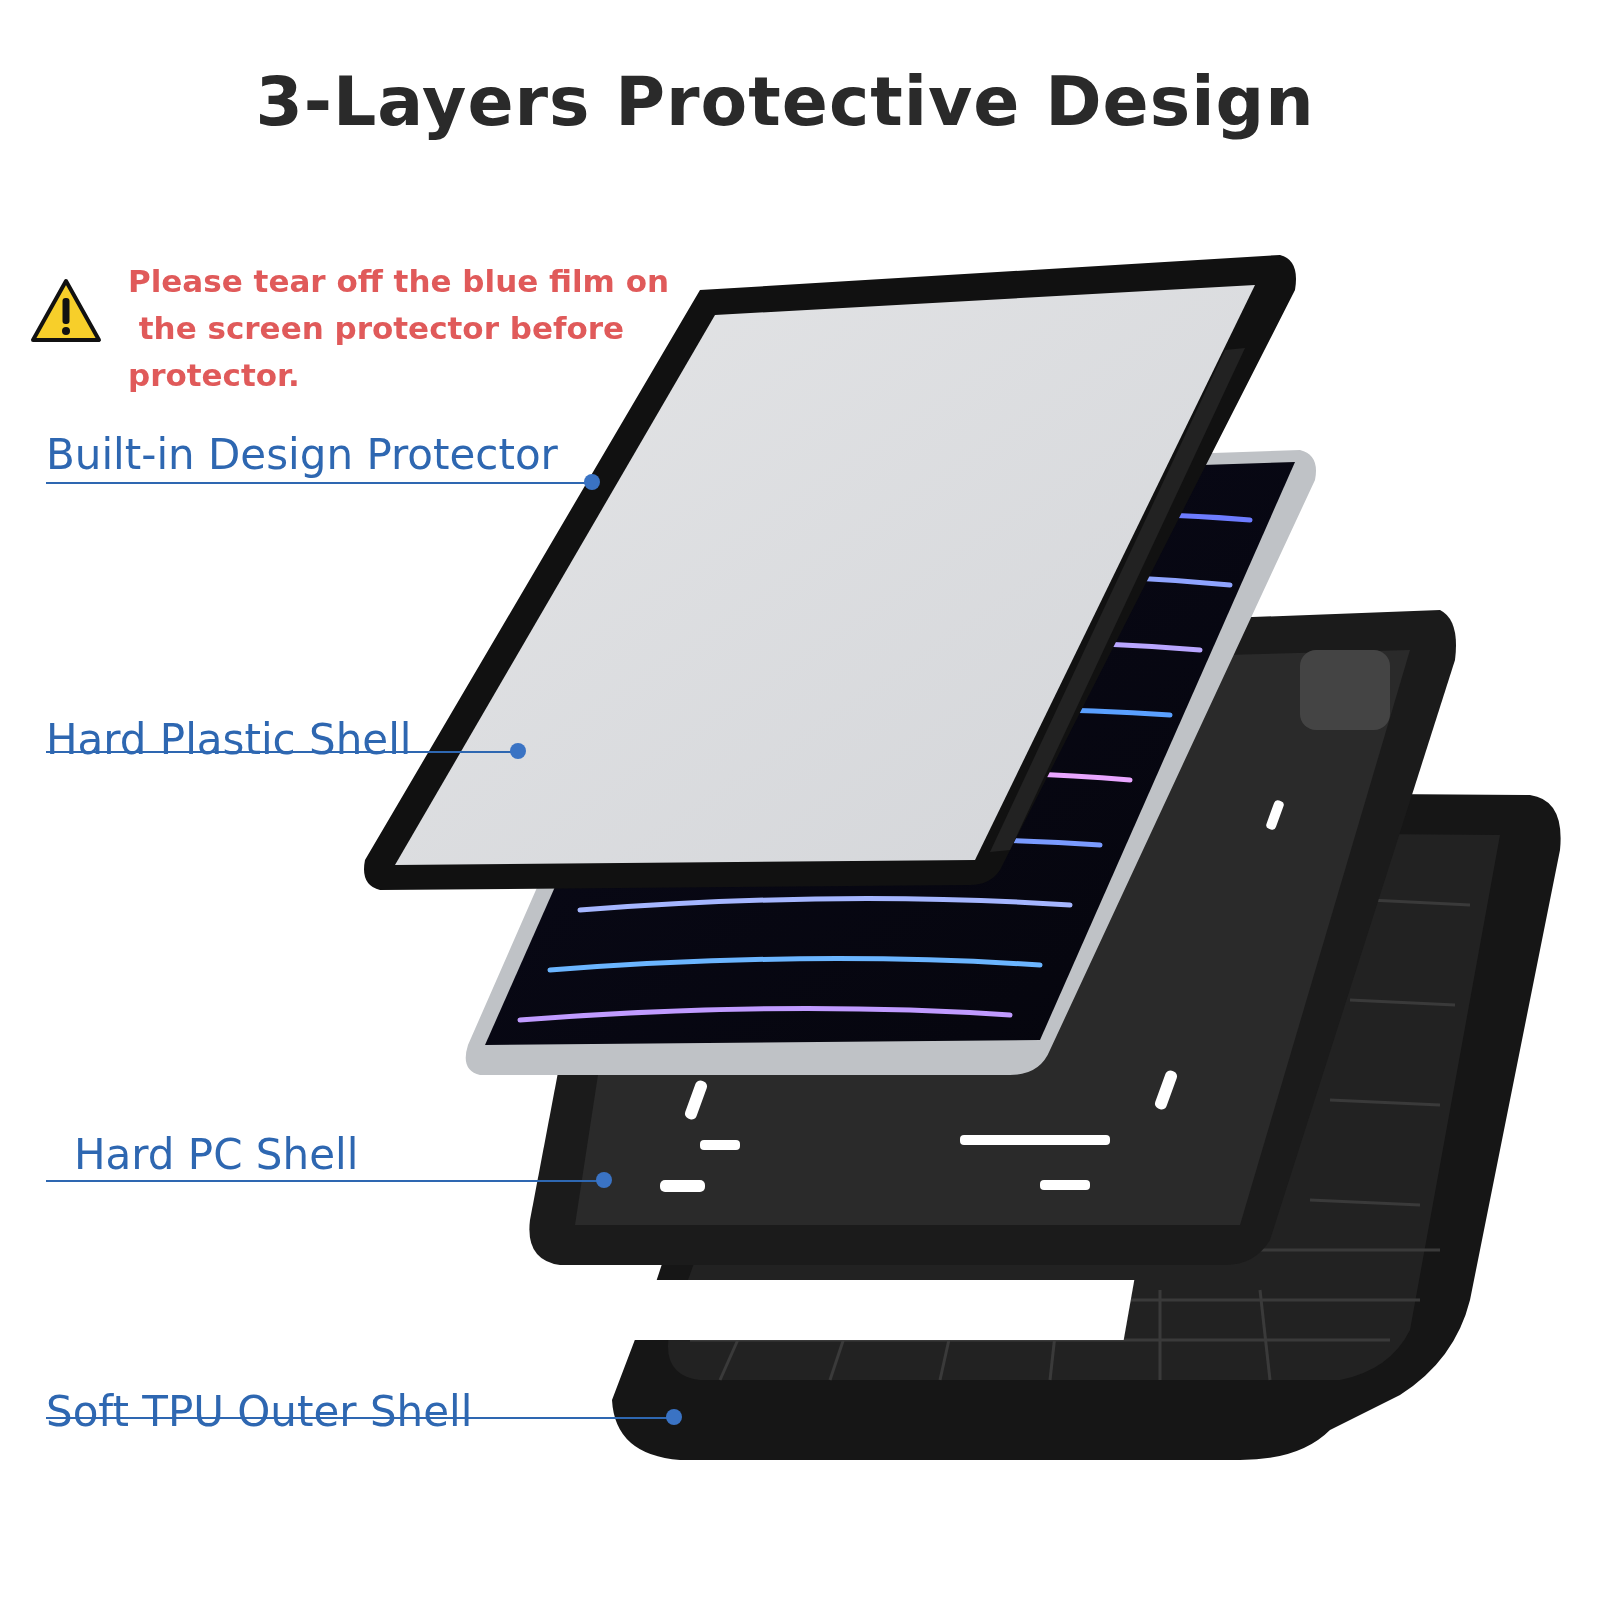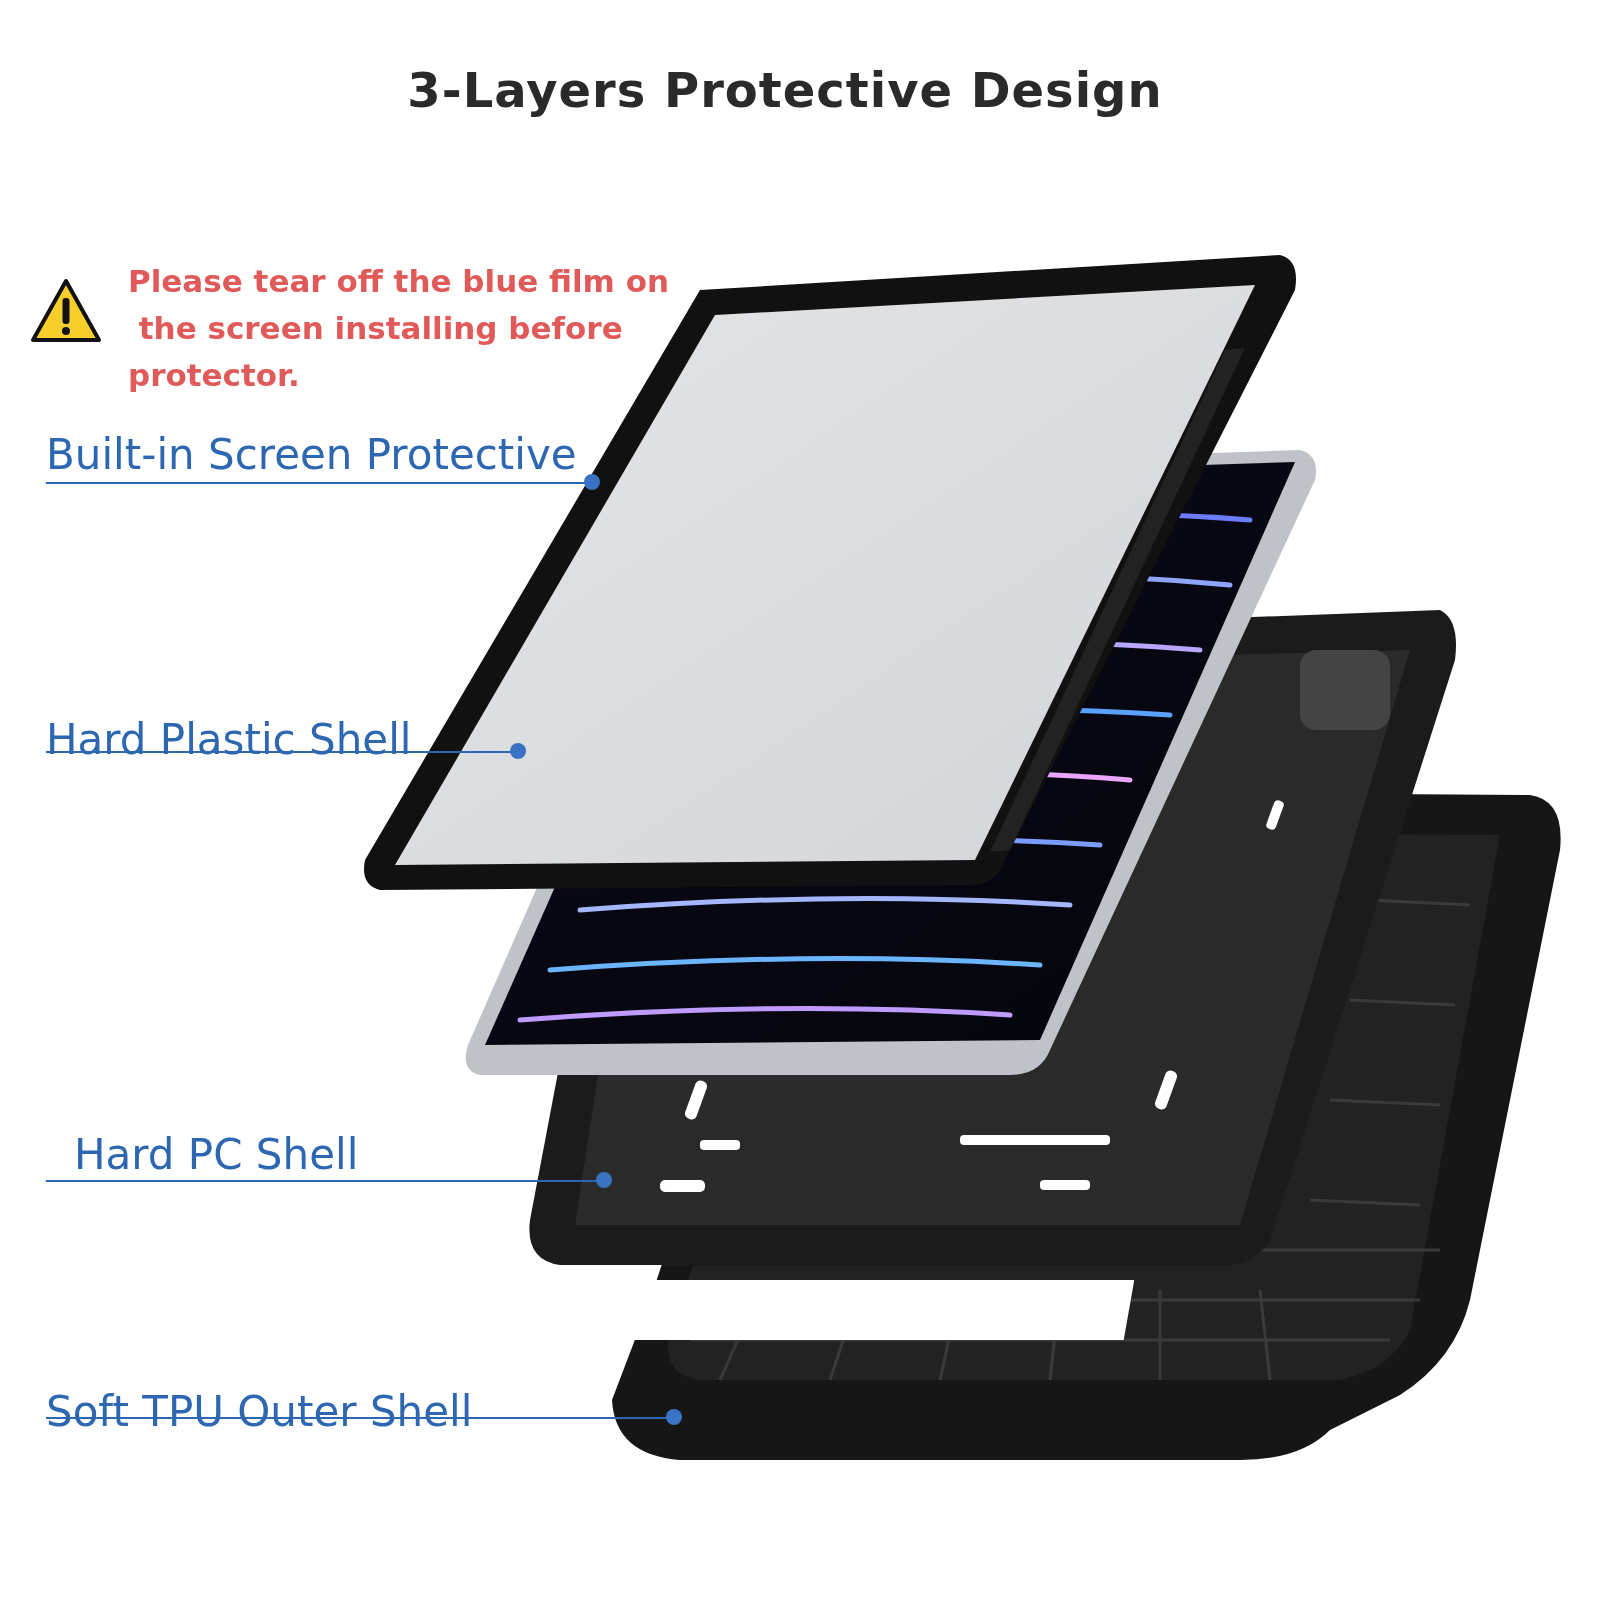--- a/index.html
+++ b/index.html
@@ -1,38 +1,38 @@
 <!DOCTYPE html>
 <html><head>
 <meta charset="utf-8">
 <style>
   html, body { margin:0; padding:0; }
   body { width:1600px; height:1600px; background:#ffffff; position:relative; overflow:hidden; font-family:"DejaVu Sans", sans-serif; }
-  .title { position:absolute; left:0; top:62px; width:1570px; text-align:center; font-family:"DejaVu Sans", sans-serif; font-weight:bold; font-size:48px; color:#2a2a2a; letter-spacing:1px; }
+  .title { position:absolute; left:0; top:62px; width:1570px; text-align:center; font-family:"DejaVu Sans", sans-serif; font-weight:bold; font-size:68px; color:#2a2a2a; letter-spacing:1px; }
   .warning { position:absolute; left:30px; top:258px; width:660px; }
   .warn-icon { position:absolute; left:0; top:20px; width:72px; height:66px; }
   .warn-text { position:absolute; left:98px; top:0; font-family:"DejaVu Sans", sans-serif; font-weight:bold; font-size:31px; line-height:47px; color:#e05a5a; white-space:pre; }
   .label { position:absolute; left:46px; font-family:"DejaVu Sans", sans-serif; font-size:42px; color:#2e67b1; white-space:nowrap; }
   .leader { position:absolute; height:2px; background:#2e67b1; }
   .dot { position:absolute; width:16px; height:16px; border-radius:50%; background:#3a73c4; }
   .product { position:absolute; left:0; top:0; width:1600px; height:1600px; }
 </style>
 </head>
 <body>
 
 <div class="title">3-Layers Protective Design</div>
 
 <div class="warning">
   <svg class="warn-icon" viewBox="0 0 72 66">
     <polygon points="36,3 69,62 3,62" fill="#f7cf2a" stroke="#111" stroke-width="4" stroke-linejoin="round"></polygon>
     <rect x="32.5" y="20" width="7" height="26" rx="3" fill="#111"></rect>
     <circle cx="36" cy="53" r="4" fill="#111"></circle>
   </svg>
   <div class="warn-text"><span>Please tear off the blue film on</span>
-<span> the screen installing before</span>
+<span> the screen protector before</span>
 <span>protector.</span></div>
 </div>
 
 <svg class="product" viewBox="0 0 1600 1600">
   <defs>
     <linearGradient id="screenGrad" x1="0" y1="0" x2="1" y2="1">
       <stop offset="0" stop-color="#0a0a1a"></stop>
       <stop offset="1" stop-color="#05050c"></stop>
     </linearGradient>
     <linearGradient id="glassGrad" x1="0" y1="0" x2="1" y2="1">
@@ -93,21 +93,21 @@
     </g>
   </g>
 
   <g>
     <path d="M700 290 L1280 255 Q1300 260 1295 290 L1000 870 Q990 885 970 885 L380 890 Q360 885 365 860 Z" fill="#111"></path>
     <path d="M715 315 L1255 285 L975 860 L395 865 Z" fill="url(#glassGrad)" opacity="0.92"></path>
     <path d="M1225 350 L1245 348 L1010 850 L990 852 Z" fill="#222"></path>
   </g>
 </svg>
 
-<div class="label" style="top:430px;">Built-in Screen Protective</div>
+<div class="label" style="top:430px;">Built-in Design Protector</div>
 <div class="leader" style="left:46px; top:482px; width:545px;"></div>
 <div class="dot" style="left:584px; top:474px;"></div>
 
 <div class="label" style="top:703px;margin-top:12px;">Hard Plastic Shell</div>
 <div class="leader" style="left:46px; top:751px; width:470px;"></div>
 <div class="dot" style="left:510px; top:743px;"></div>
 
 <div class="label" style="top:1130px;margin-left:28px;">Hard PC Shell</div>
 <div class="leader" style="left:46px; top:1180px; width:555px;"></div>
 <div class="dot" style="left:596px; top:1172px;"></div>

